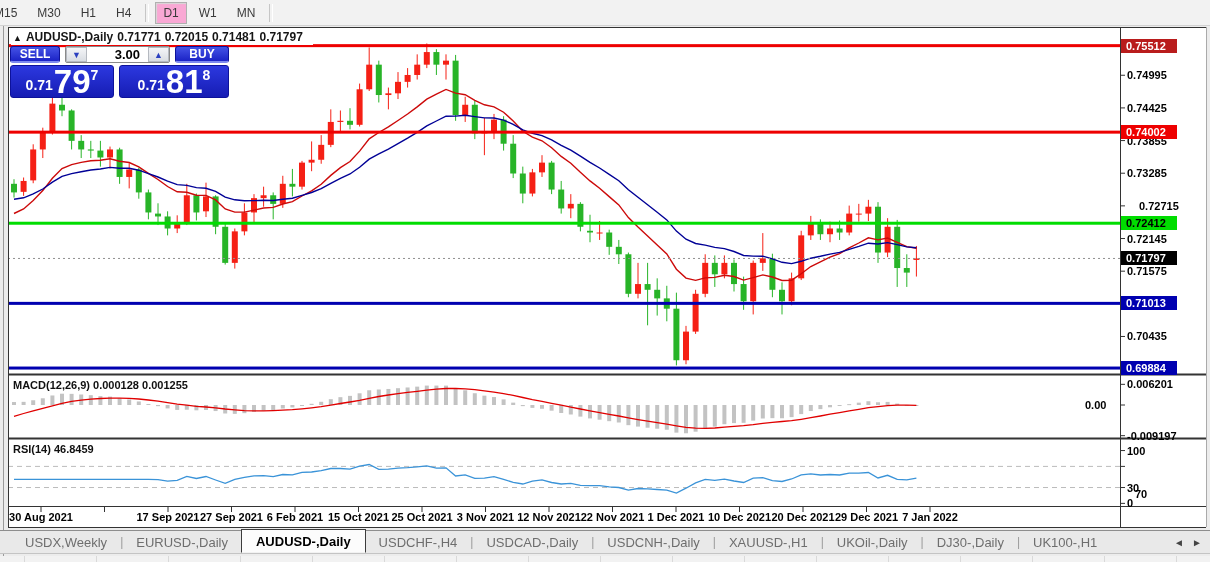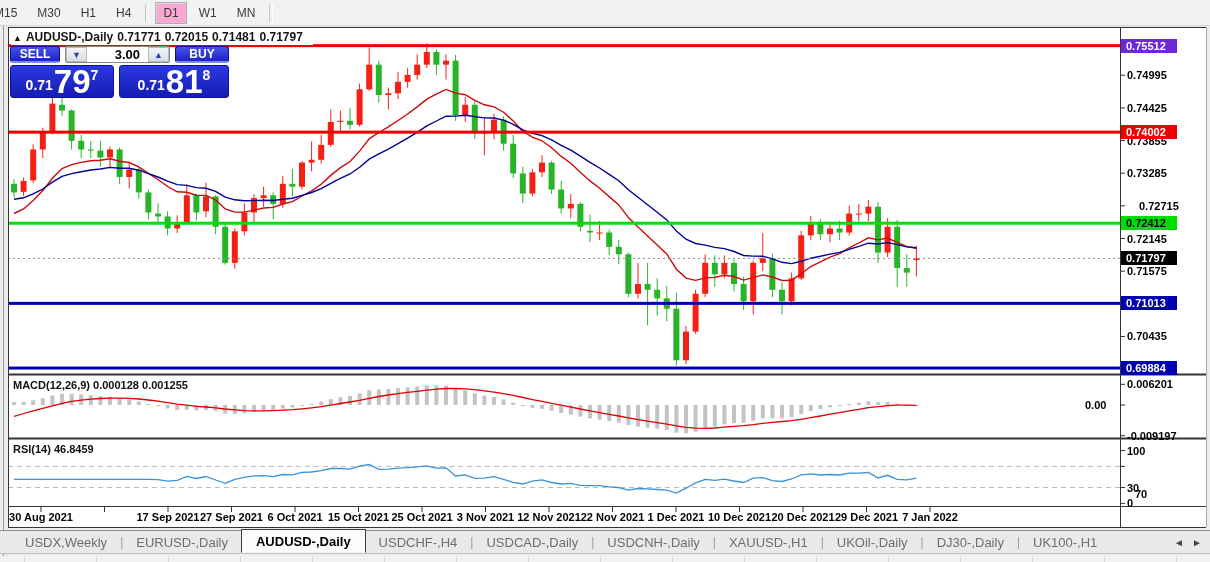--- a/index.html
+++ b/index.html
@@ -431,38 +431,38 @@
     </svg>
   <div id="labels">
       <div class="axlbl" style="left: 1127px; top: 75.2599px;">0.74995</div>
       <div class="axlbl" style="left: 1127px; top: 107.912px;">0.74425</div>
       <div class="axlbl" style="left: 1127px; top: 140.565px;">0.73855</div>
       <div class="axlbl" style="left: 1127px; top: 173.217px;">0.73285</div>
       <div class="axlbl" style="left: 1127px; top: 205.869px; padding-left: 12px;">0.72715</div>
       <div class="axlbl" style="left: 1127px; top: 238.522px;">0.72145</div>
       <div class="axlbl" style="left: 1127px; top: 271.174px;">0.71575</div>
       <div class="axlbl" style="left: 1127px; top: 336.478px;">0.70435</div>
-      <div class="badge" style="top: 45.6437px; background: #6d28d9; color: rgb(255, 255, 255);">0.75512</div>
+      <div class="badge" style="top: 45.6437px; background: #b91c1c; color: rgb(255, 255, 255);">0.75512</div>
       <div class="badge" style="top: 132.144px; background: rgb(238, 0, 0); color: rgb(255, 255, 255);">0.74002</div>
       <div class="badge" style="top: 223.226px; background: rgb(0, 221, 0); color: rgb(0, 0, 0);">0.72412</div>
       <div class="badge" style="top: 303.368px; background: rgb(0, 0, 176); color: rgb(255, 255, 255);">0.71013</div>
       <div class="badge" style="top: 368.042px; background: rgb(0, 0, 176); color: rgb(255, 255, 255);">0.69884</div>
       <div class="badge" style="top: 258.457px; background: rgb(0, 0, 0); color: rgb(255, 255, 255);">0.71797</div>
       <div class="axlbl" style="left: 1127px; top: 384.33px;">0.006201</div>
       <div class="axlbl" style="left: 1085px; top: 405px;">0.00</div>
       <div class="axlbl" style="left: 1127px; top: 435.657px;">-0.009197</div>
       <div class="axlbl" style="left: 1127px; top: 450.56px;">100</div>
       <div class="axlbl" style="left: 1127px; top: 494px; margin-left: 8px;">70</div>
       <div class="axlbl" style="left: 1127px; top: 487.52px;">30</div>
       <div class="axlbl" style="left: 1127px; top: 503.36px;">0</div>
       <div class="datelbl" style="left: 41px;">30 Aug 2021</div>
       <div class="datelbl" style="left: 104.5px; margin-top: 28px;">8 Sep 2021</div>
       <div class="datelbl" style="left: 168px;">17 Sep 2021</div>
       <div class="datelbl" style="left: 231.5px;">27 Sep 2021</div>
-      <div class="datelbl" style="left: 295px;">6 Oct 2021</div>
+      <div class="datelbl" style="left: 295px;">6 Feb 2021</div>
       <div class="datelbl" style="left: 358.5px;">15 Oct 2021</div>
       <div class="datelbl" style="left: 422px;">25 Oct 2021</div>
       <div class="datelbl" style="left: 485.5px;">3 Nov 2021</div>
       <div class="datelbl" style="left: 549px;">12 Nov 2021</div>
       <div class="datelbl" style="left: 612.5px;">22 Nov 2021</div>
       <div class="datelbl" style="left: 676px;">1 Dec 2021</div>
       <div class="datelbl" style="left: 739.5px;">10 Dec 2021</div>
       <div class="datelbl" style="left: 803px;">20 Dec 2021</div>
       <div class="datelbl" style="left: 866.5px;">29 Dec 2021</div>
       <div class="datelbl" style="left: 930px;">7 Jan 2022</div>

